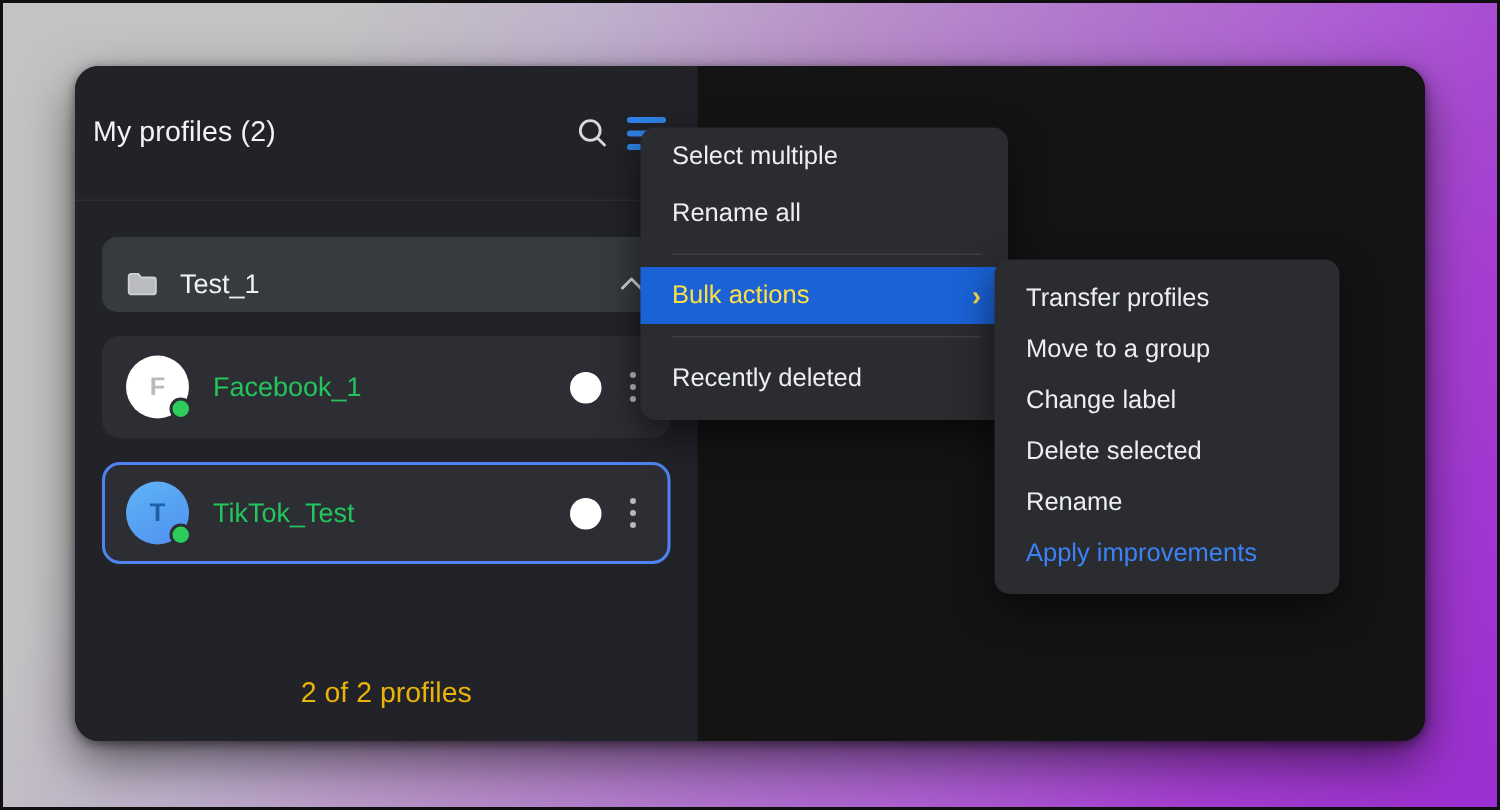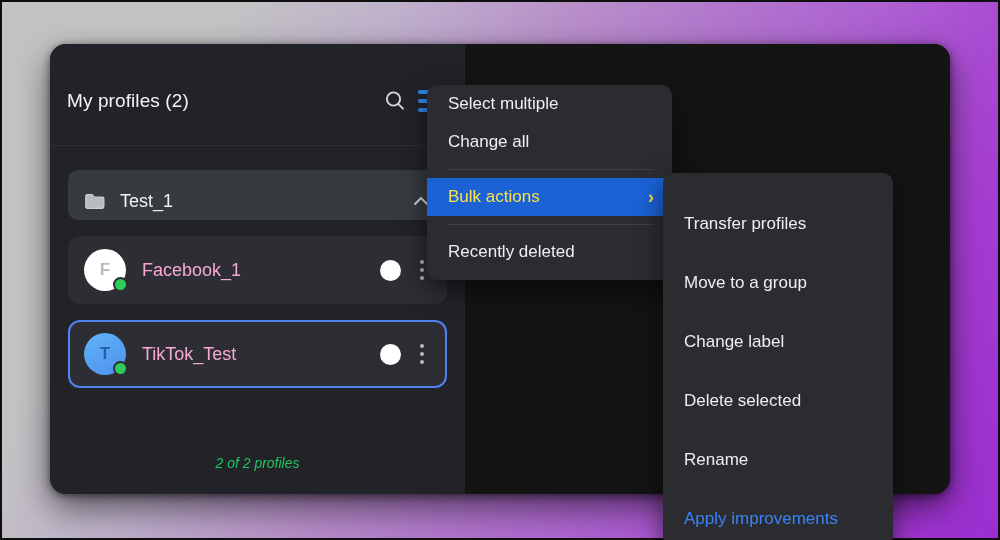--- a/index.html
+++ b/index.html
@@ -54,24 +54,23 @@
     background: #212329;
     display: flex;
     flex-direction: column;
     position: relative;
     flex: none;
   }
   #sidebar-header {
     height: 90px;
     display: flex;
     align-items: center;
-    padding: 0 16px 0 17px;
+    padding: 0 16px 0 12px;
     border-bottom: 1px solid #2c2e34;
     flex: none;
-    margin-top: 12px;
   }
   #panel-title {
     color: #f2f3f5;
     font-size: 19px;
     letter-spacing: 0.1px;
     flex: 1;
   }
   .hdr-icon-btn {
     width: 36px; height: 36px;
     display: flex; align-items: center; justify-content: center;
@@ -147,21 +146,21 @@
   .status-dot {
     position: absolute;
     right: -2px; bottom: -1px;
     width: 15px; height: 15px;
     border-radius: 50%;
     background: #2ecc5a;
     border: 2px solid #2c2e33;
   }
   .profile-name {
     flex: 1;
-    color: #f9a8d4;
+    color: #22c55e;
     font-size: 18px;
   }
   .toggle-knob {
     width: 21px; height: 21px;
     border-radius: 50%;
     background: #ffffff;
     margin-right: 12px;
     flex: none;
     cursor: pointer;
   }
@@ -173,24 +172,23 @@
   }
   .kebab i {
     width: 4px; height: 4px; border-radius: 50%;
     background: #b6b8bb;
     display:block;
   }
 
   #sidebar-footer {
     height: 62px;
     display: flex; align-items: center; justify-content: center;
-    color: #22c55e;
-    font-size: 14px;
+    color: #eab308;
+    font-size: 19px;
     flex: none;
-    font-style: italic;
   }
 
   
   #main-content {
     flex: 1;
     background: #141414;
   }
 
   
   #dropdown-menu {
@@ -232,21 +230,21 @@
   #submenu {
     position: absolute;
     left: 663px; top: 173px;
     width: 230px;
     background: #2b2c30;
     border-radius: 10px;
     padding: 9px 0 10px 0;
     box-shadow: 0 10px 26px rgba(0,0,0,0.55);
     z-index: 50;
   }
-  #submenu .menu-item { height: 34px; margin-top: 25px; }
+  #submenu .menu-item { height: 34px; }
   #submenu .menu-item.disabled { color: #3b82f6; cursor: default; }
 </style>
 </head>
 <body>
 
 <div id="desktop"></div>
 
 <div id="app-window">
 
   <div id="sidebar">
@@ -322,21 +320,21 @@
   </div>
 
   <div id="main-content"></div>
 </div>
 
 <div id="dropdown-menu">
   <div class="menu-item">
     <span>Select multiple</span>
   </div>
   <div class="menu-item">
-    <span>Change all</span>
+    <span>Rename all</span>
   </div>
   <div class="menu-sep"></div>
   <div class="menu-item highlight">
     <span>Bulk actions</span>
     <span class="sub-arrow">›</span>
   </div>
   <div class="menu-sep"></div>
   <div class="menu-item">
     <span>Recently deleted</span>
   </div>

